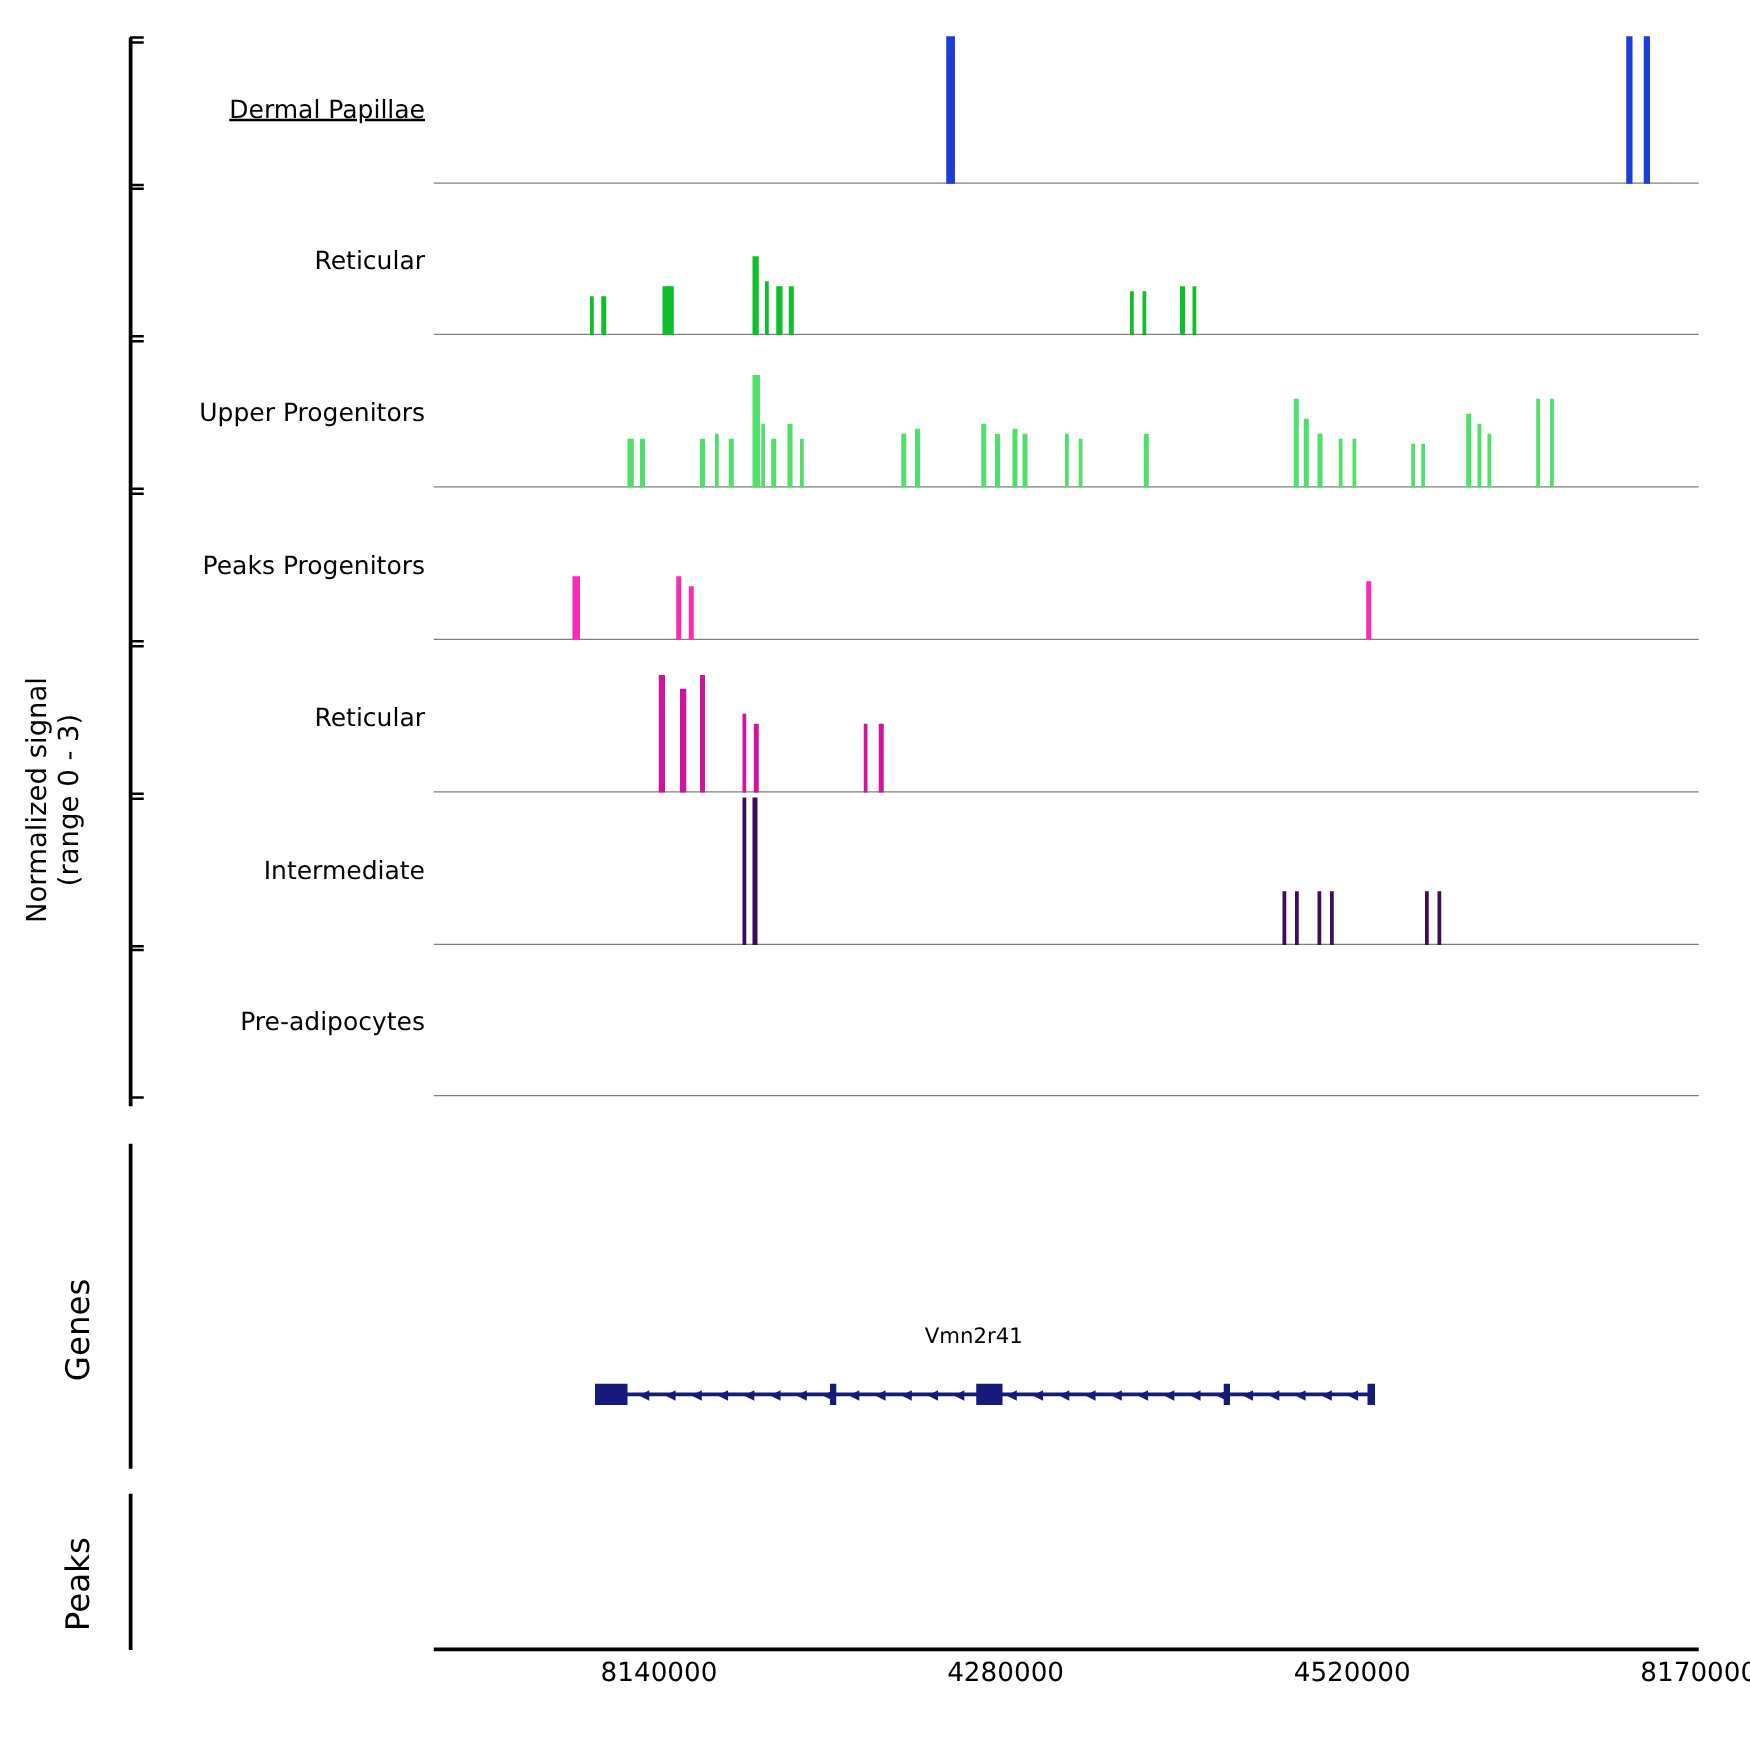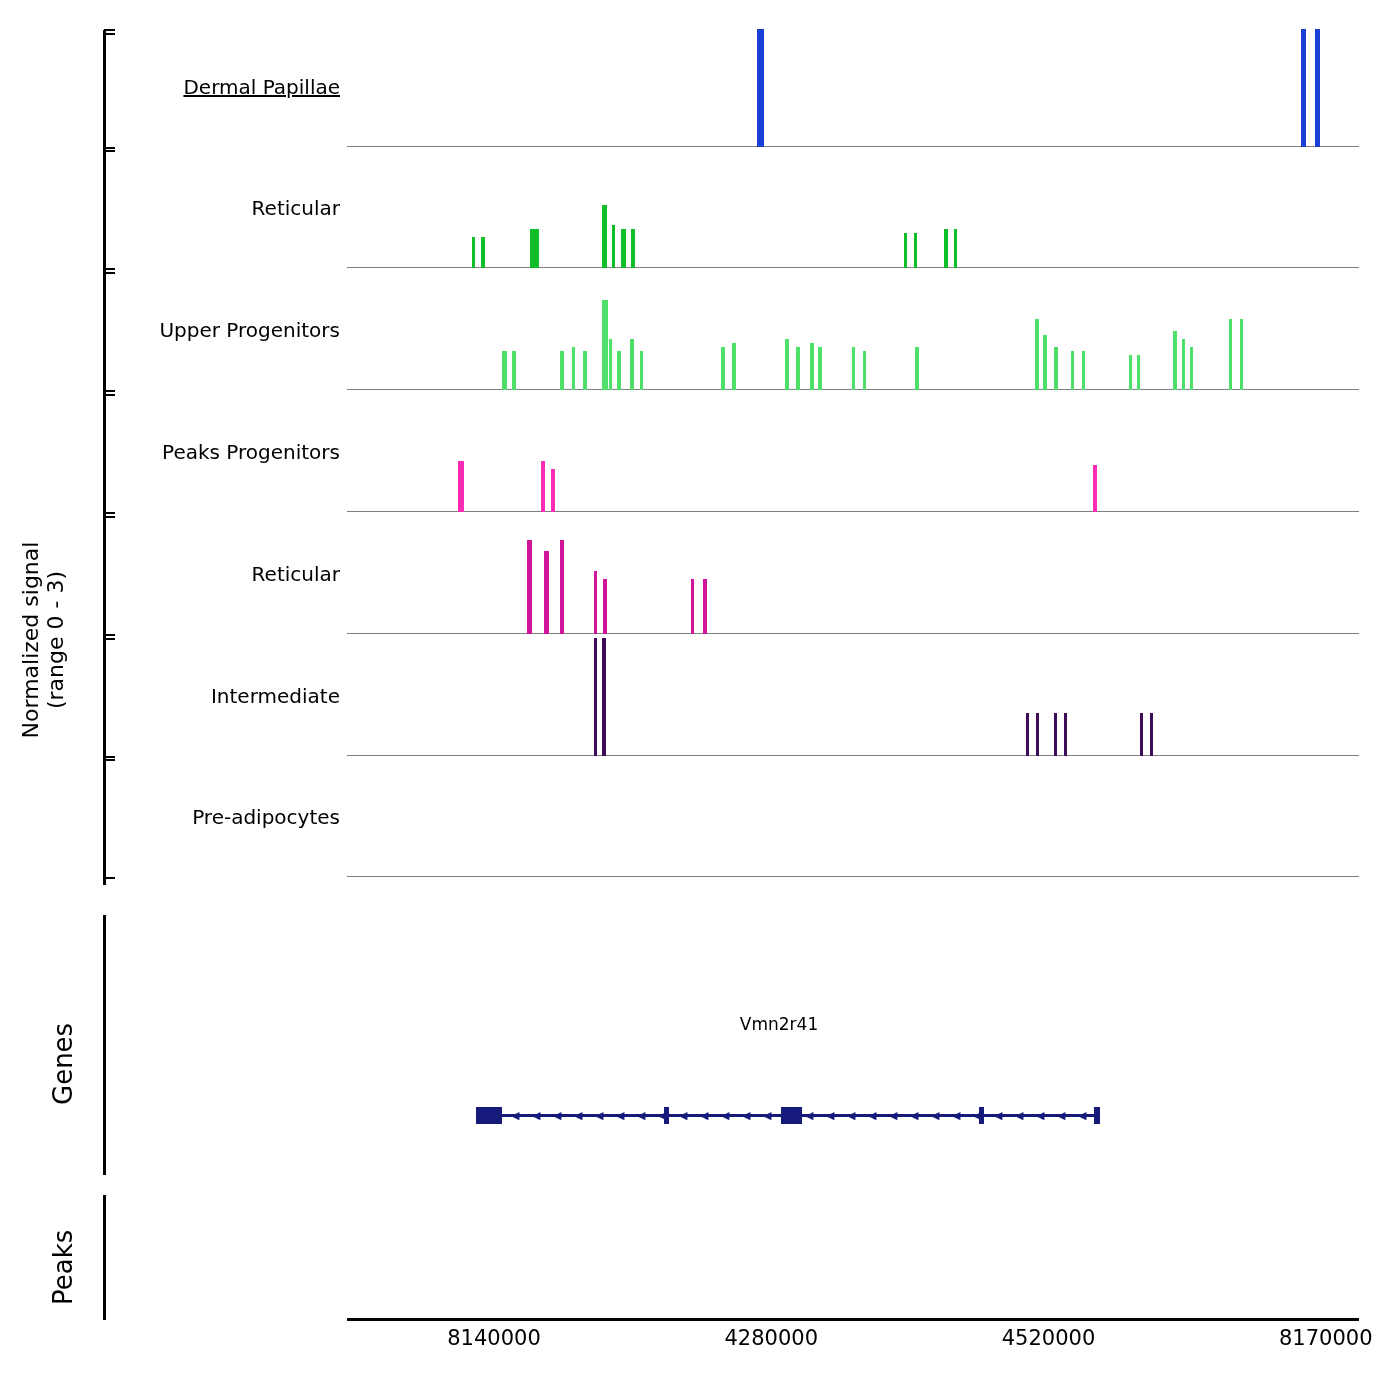--- a/index.html
+++ b/index.html
@@ -79,20 +79,21 @@
   }
   .gene-exon {
     position: absolute;
     background: #161a7a;
   }
   .gene-name {
     position: absolute;
     font-size: 17px;
     color: #000;
     white-space: nowrap;
+    margin-top: 45px;
   }
   .arrow {
     position: absolute;
     color: #161a7a;
     font-size: 11px;
     line-height: 1;
     font-family: "DejaVu Sans", sans-serif;
   }
 
   
@@ -100,21 +101,21 @@
     position: absolute;
     left: 347px;
     width: 1012px;
     height: 2.5px;
     background: #000;
   }
   .xtick-label {
     position: absolute;
     font-size: 21px;
     white-space: nowrap;
-    text-align: left;
+    text-align: center;
     color: #000;
   }
   .xaxis-title {
     position: absolute;
     width: 100%;
     text-align: center;
     font-size: 26px;
     color: #000;
   }
   .side-title {

